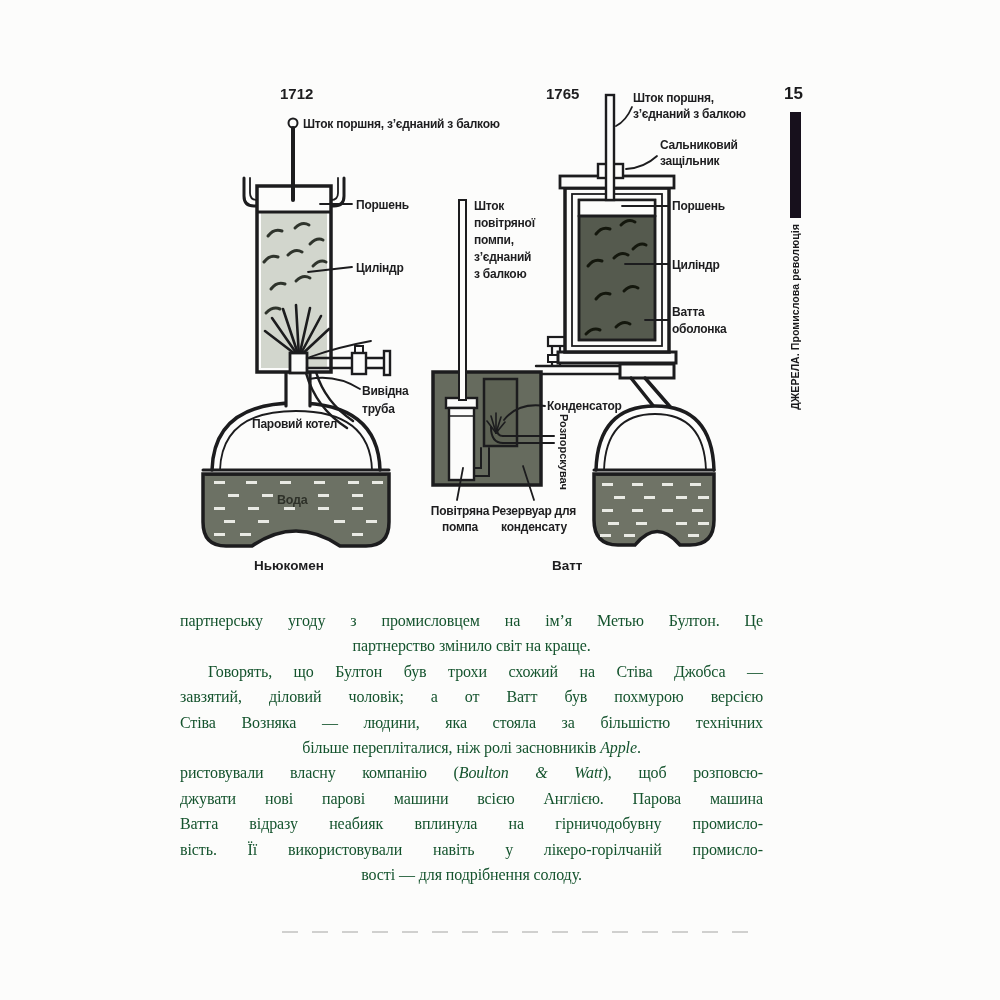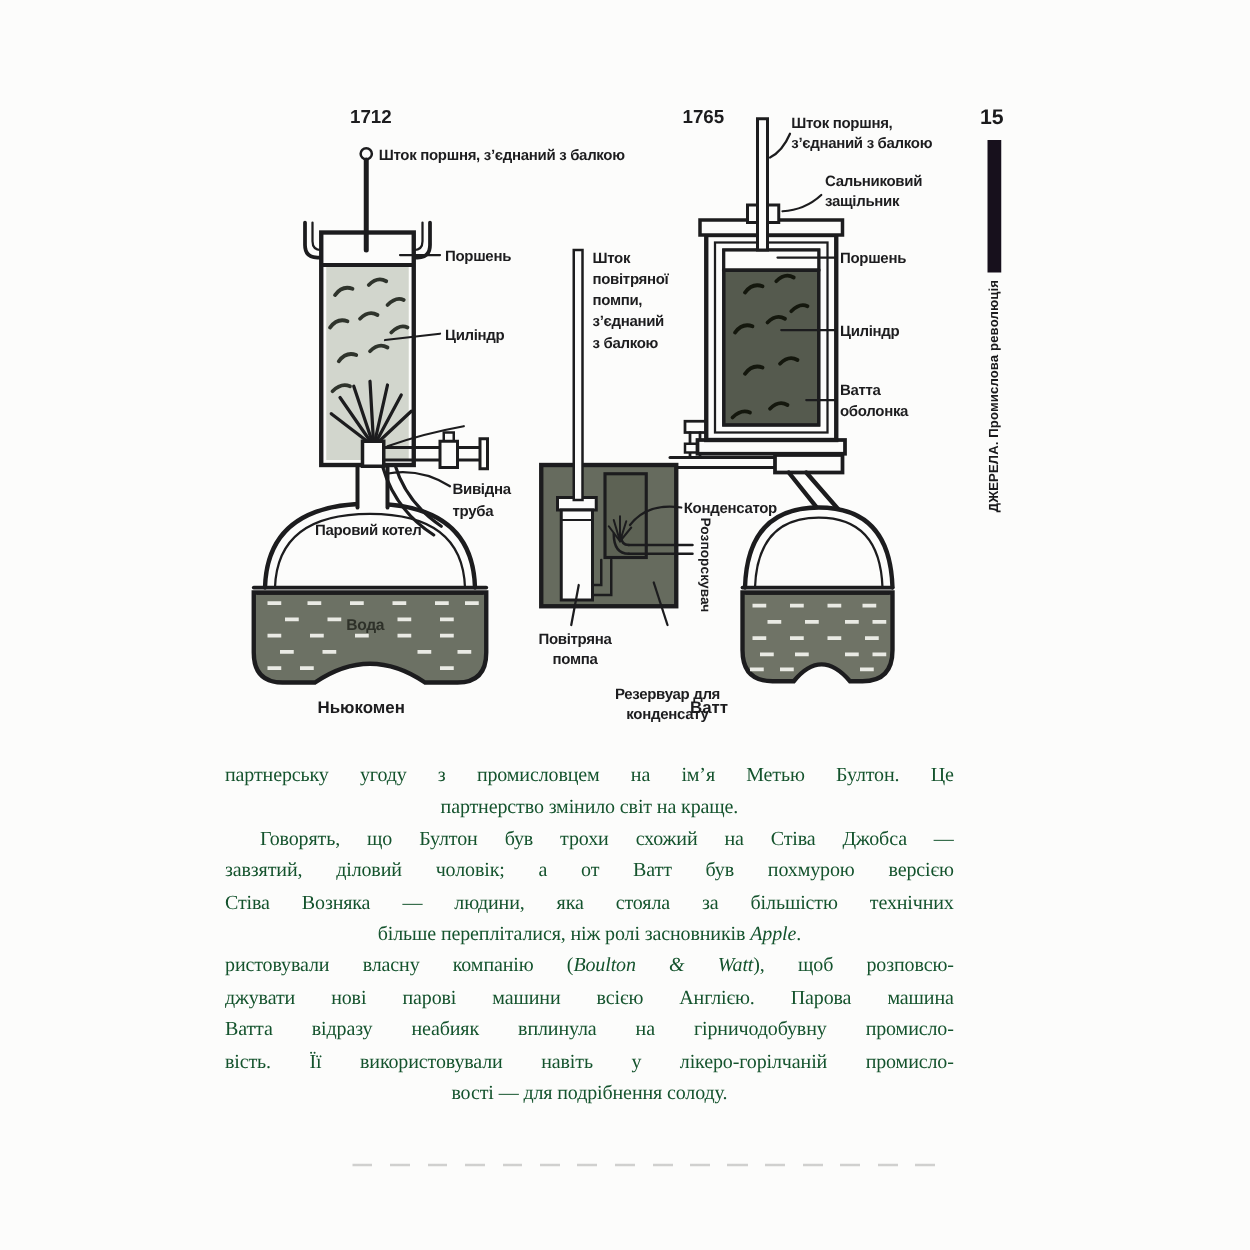--- a/index.html
+++ b/index.html
@@ -279,21 +279,21 @@
       <div class="lline">помпи,</div>
       <div class="lline">з’єднаний</div>
       <div class="lline">з балкою</div>
     </div>
   <div class="lbl" style="left:547px;top:398px;">Конденсатор</div>
   <div class="lbl vertical-label" style="left:556px;top:414px;height:86px;">Розпорскувач</div>
   <div class="lbl ctr" style="left:430px;top:503px;width:60px;">
       <div class="lline">Повітряна</div>
       <div class="lline">помпа</div>
     </div>
-  <div class="lbl ctr" style="left:491px;top:503px;width:86px;margin-top:44px;">
+  <div class="lbl ctr" style="left:491px;top:503px;width:86px;">
       <div class="lline">Резервуар для</div>
       <div class="lline">конденсату</div>
     </div>
   <div class="lbl caption" style="left:552px;top:558px;">Ватт</div>
 
   <div class="page-number">15</div>
   <div class="margin-bar"></div>
   <div class="margin-title">
     <span>ДЖЕРЕЛА. Промислова революція</span>
   </div>

